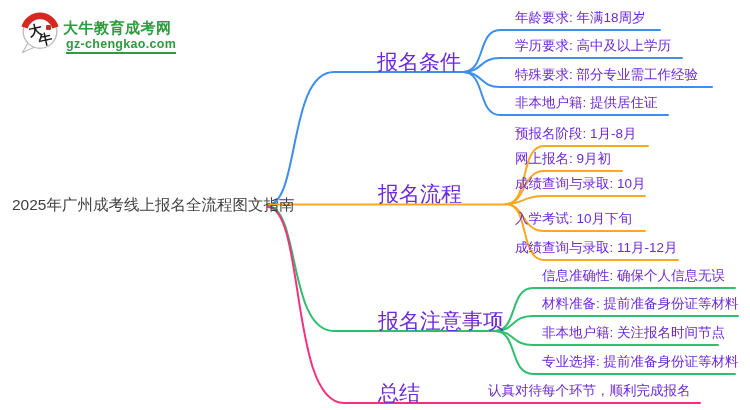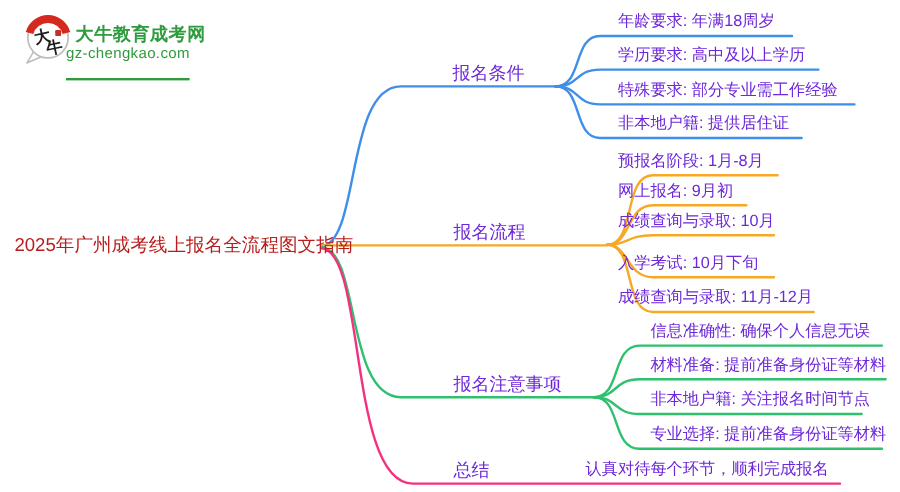--- a/index.html
+++ b/index.html
@@ -4,22 +4,22 @@
 <style>
   html,body{margin:0;padding:0}
   body{
     width:750px;height:410px;position:relative;overflow:hidden;
     background:#ffffff;
     font-family:"Liberation Sans","DejaVu Sans",sans-serif;
   }
   .links{position:absolute;left:0;top:0}
   .links path{fill:none;stroke-width:2;stroke-linecap:round;stroke-linejoin:round}
   .node{position:absolute;color:#6d28d9;white-space:nowrap}
-  .root{left:12px;top:195px;font-size:15.5px;line-height:20px;color:#b91c1c}
-  .blabel{font-size:15px;line-height:19px}
+  .root{left:12px;top:195px;font-size:15.5px;line-height:20px;color:#404040}
+  .blabel{font-size:21px;line-height:19px}
   .leaf{font-size:13.5px;line-height:18px}
 
   
   .n-b0{left:377px;top:52px}
   .n-b1{left:378px;top:184px}
   .n-b2{left:378px;top:311px}
   .n-b3{left:378px;top:383px}
 
   
   .n-b0c0{left:515px;top:9px}
@@ -37,22 +37,22 @@
   .n-b2c1{left:542px;top:295px}
   .n-b2c2{left:542px;top:324px}
   .n-b2c3{left:542px;top:353px}
   
   .n-b3c0{left:488px;top:382px}
 
   
   .logo-icon{position:absolute;left:20px;top:12px}
   .logo-title{position:absolute;left:63px;top:19px;font-size:15px;font-weight:bold;
     color:#2E9B3E;letter-spacing:.5px}
-  .logo-domain{position:absolute;left:55px;top:37px;font-size:12.5px;font-weight:normal;
-    color:#2E9B3E;border-bottom:2px solid #2E9B3E;padding-bottom:14px;display:inline-block;
+  .logo-domain{position:absolute;left:66px;top:37px;font-size:12.5px;font-weight:bold;
+    color:#2E9B3E;border-bottom:2px solid #2E9B3E;padding-bottom:1px;display:inline-block;
     letter-spacing:.3px}
 </style>
 </head>
 <body>
 
 <svg class="links" width="750" height="410" viewBox="0 0 750 410">
 
   <g>
     <path d="M268,205 C300,203 288,72 334,72 L463,72" stroke="#3E8EEA"></path>
     <path d="M463,72 C486,72 477,30 500,30 L660,30" stroke="#3E8EEA"></path>

